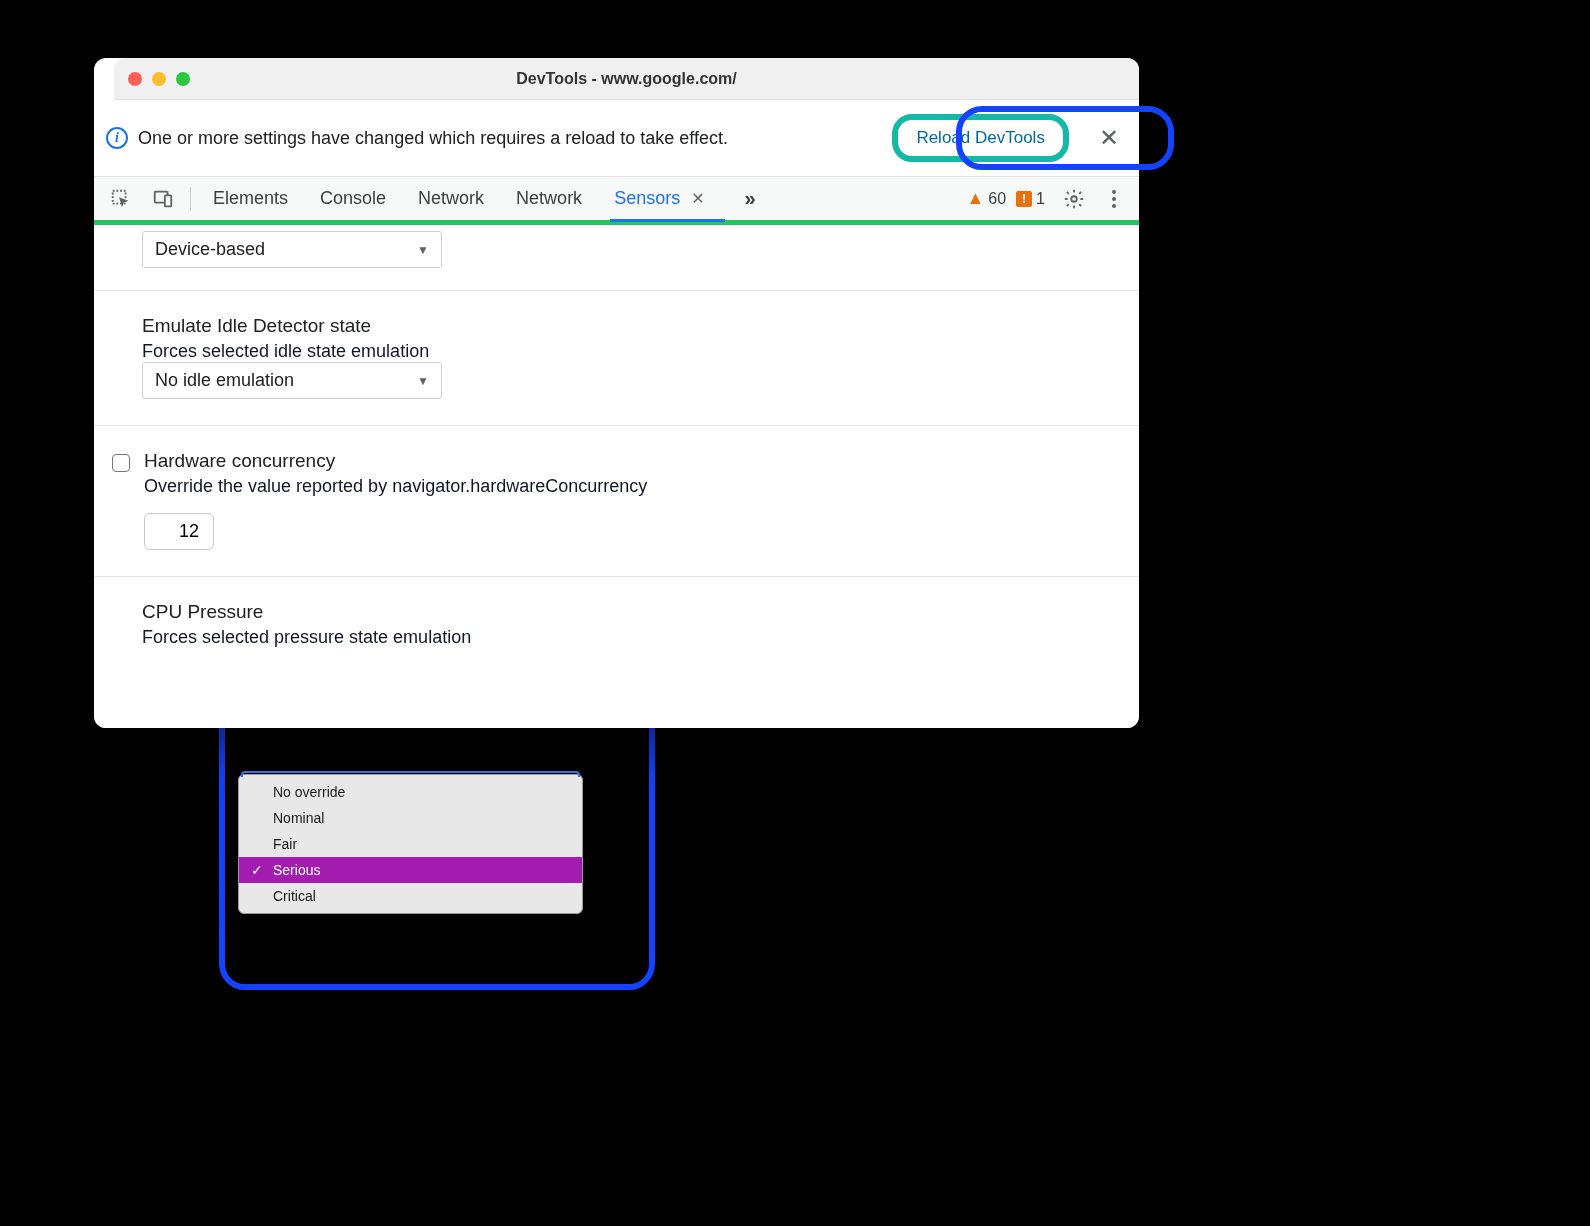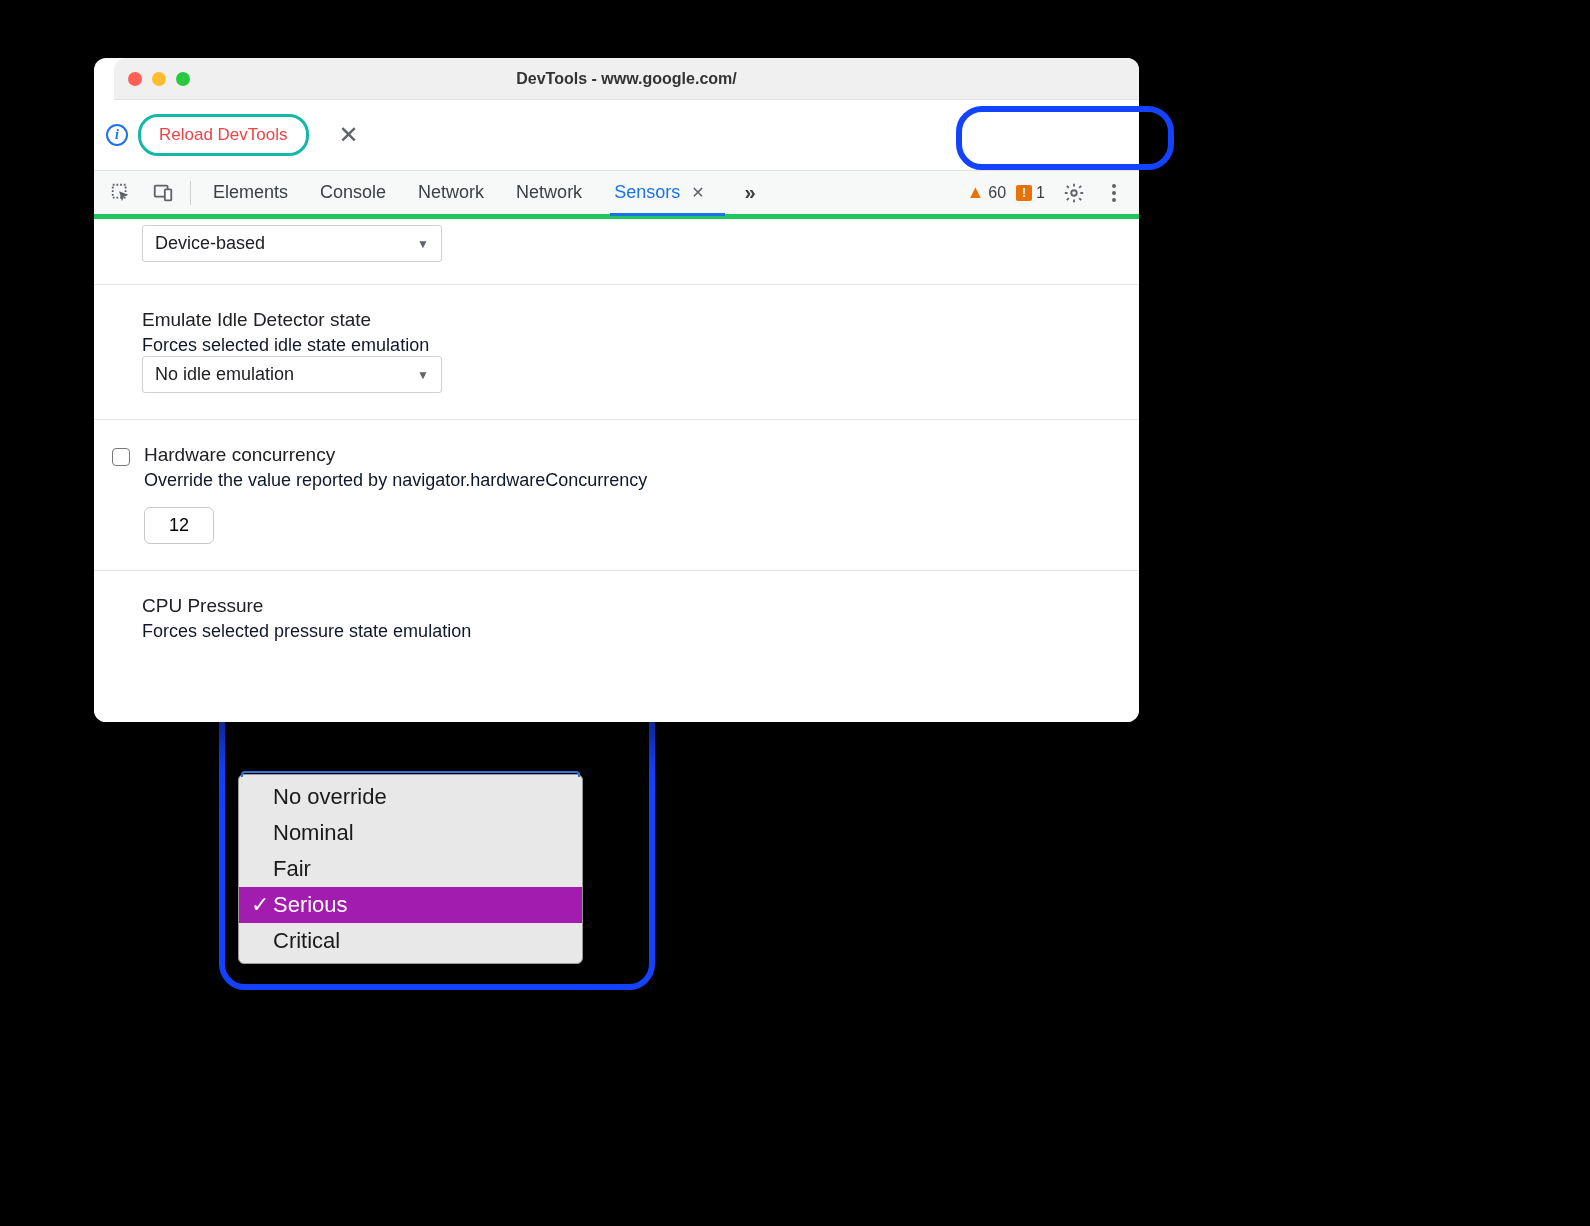--- a/index.html
+++ b/index.html
@@ -81,23 +81,23 @@
       flex-shrink:0;
       font-family: Georgia, serif;
       font-style: italic;
     }
     .notice-text {
       font-size: 18px;
       flex: 1;
       color: #202124;
     }
     .reload-btn {
-      border: 3px solid #14b8a6;
+      border: 6px solid #14b8a6;
       background: #fff;
-      color: #ef4444;
+      color: #0369a1;
       font-size: 17px;
       padding: 8px 18px;
       border-radius: 20px;
       cursor: pointer;
     }
     .close-notice {
       font-size: 24px;
       font-weight: 300;
       color: #5f6368;
       margin-left: 20px;
@@ -264,21 +264,21 @@
       flex-shrink:0;
       background:#fff;
     }
     .num-input {
       border:1px solid #c8c8c8;
       border-radius:6px;
       padding: 7px 14px;
       font-size:18px;
       width:70px;
       margin-top:16px;
-      text-align:center;
+      text-align:right;
     }
     
     .open-dropdown {
       position:absolute;
       top:716px;
       left:144px;
       width:345px;
       background:#e8e8e8;
       border-radius:6px;
       box-shadow: 0 8px 20px rgba(0,0,0,0.3);
@@ -288,21 +288,21 @@
     }
     .open-dropdown::before{
       content:'';
       position:absolute;
       top:-4px;left:2px;right:2px;height:4px;
       border:2px solid #3770e3;
       border-bottom:none;
       border-top-left-radius:4px;border-top-right-radius:4px;
     }
     .dd-item {
-      font-size:22px;
+      font-size:14px;
       color:#1a1a1a;
       padding: 5px 16px 5px 34px;
       cursor:pointer;
       position:relative;
     }
     .dd-item.selected {
       background:#a21caf;
       color:#fff;
     }
     .dd-item.selected::before {
@@ -321,20 +321,21 @@
     <div class="traffic-lights">
       <div class="traffic-light tl-close"></div>
       <div class="traffic-light tl-min"></div>
       <div class="traffic-light tl-max"></div>
     </div>
     <div class="window-title">DevTools - www.google.com/</div>
   </div>
 
   <div class="notice-bar">
     <div class="info-icon">i</div>
+    <div class="notice-text">One or more settings have changed which requires a reload to take effect.</div>
     <button class="reload-btn">Reload DevTools</button>
     <div class="close-notice">✕</div>
   </div>
 
   <div class="tabbar">
     <div class="tb-icon">
       <svg width="22" height="22" viewBox="0 0 24 24" fill="none" stroke="#5f6368" stroke-width="2">
         <rect x="3" y="3" width="14" height="14" stroke-dasharray="2 2"></rect>
         <path d="M10 10 L20 14 L15 16 L13 21 Z" fill="#5f6368" stroke="none"></path>
       </svg>

